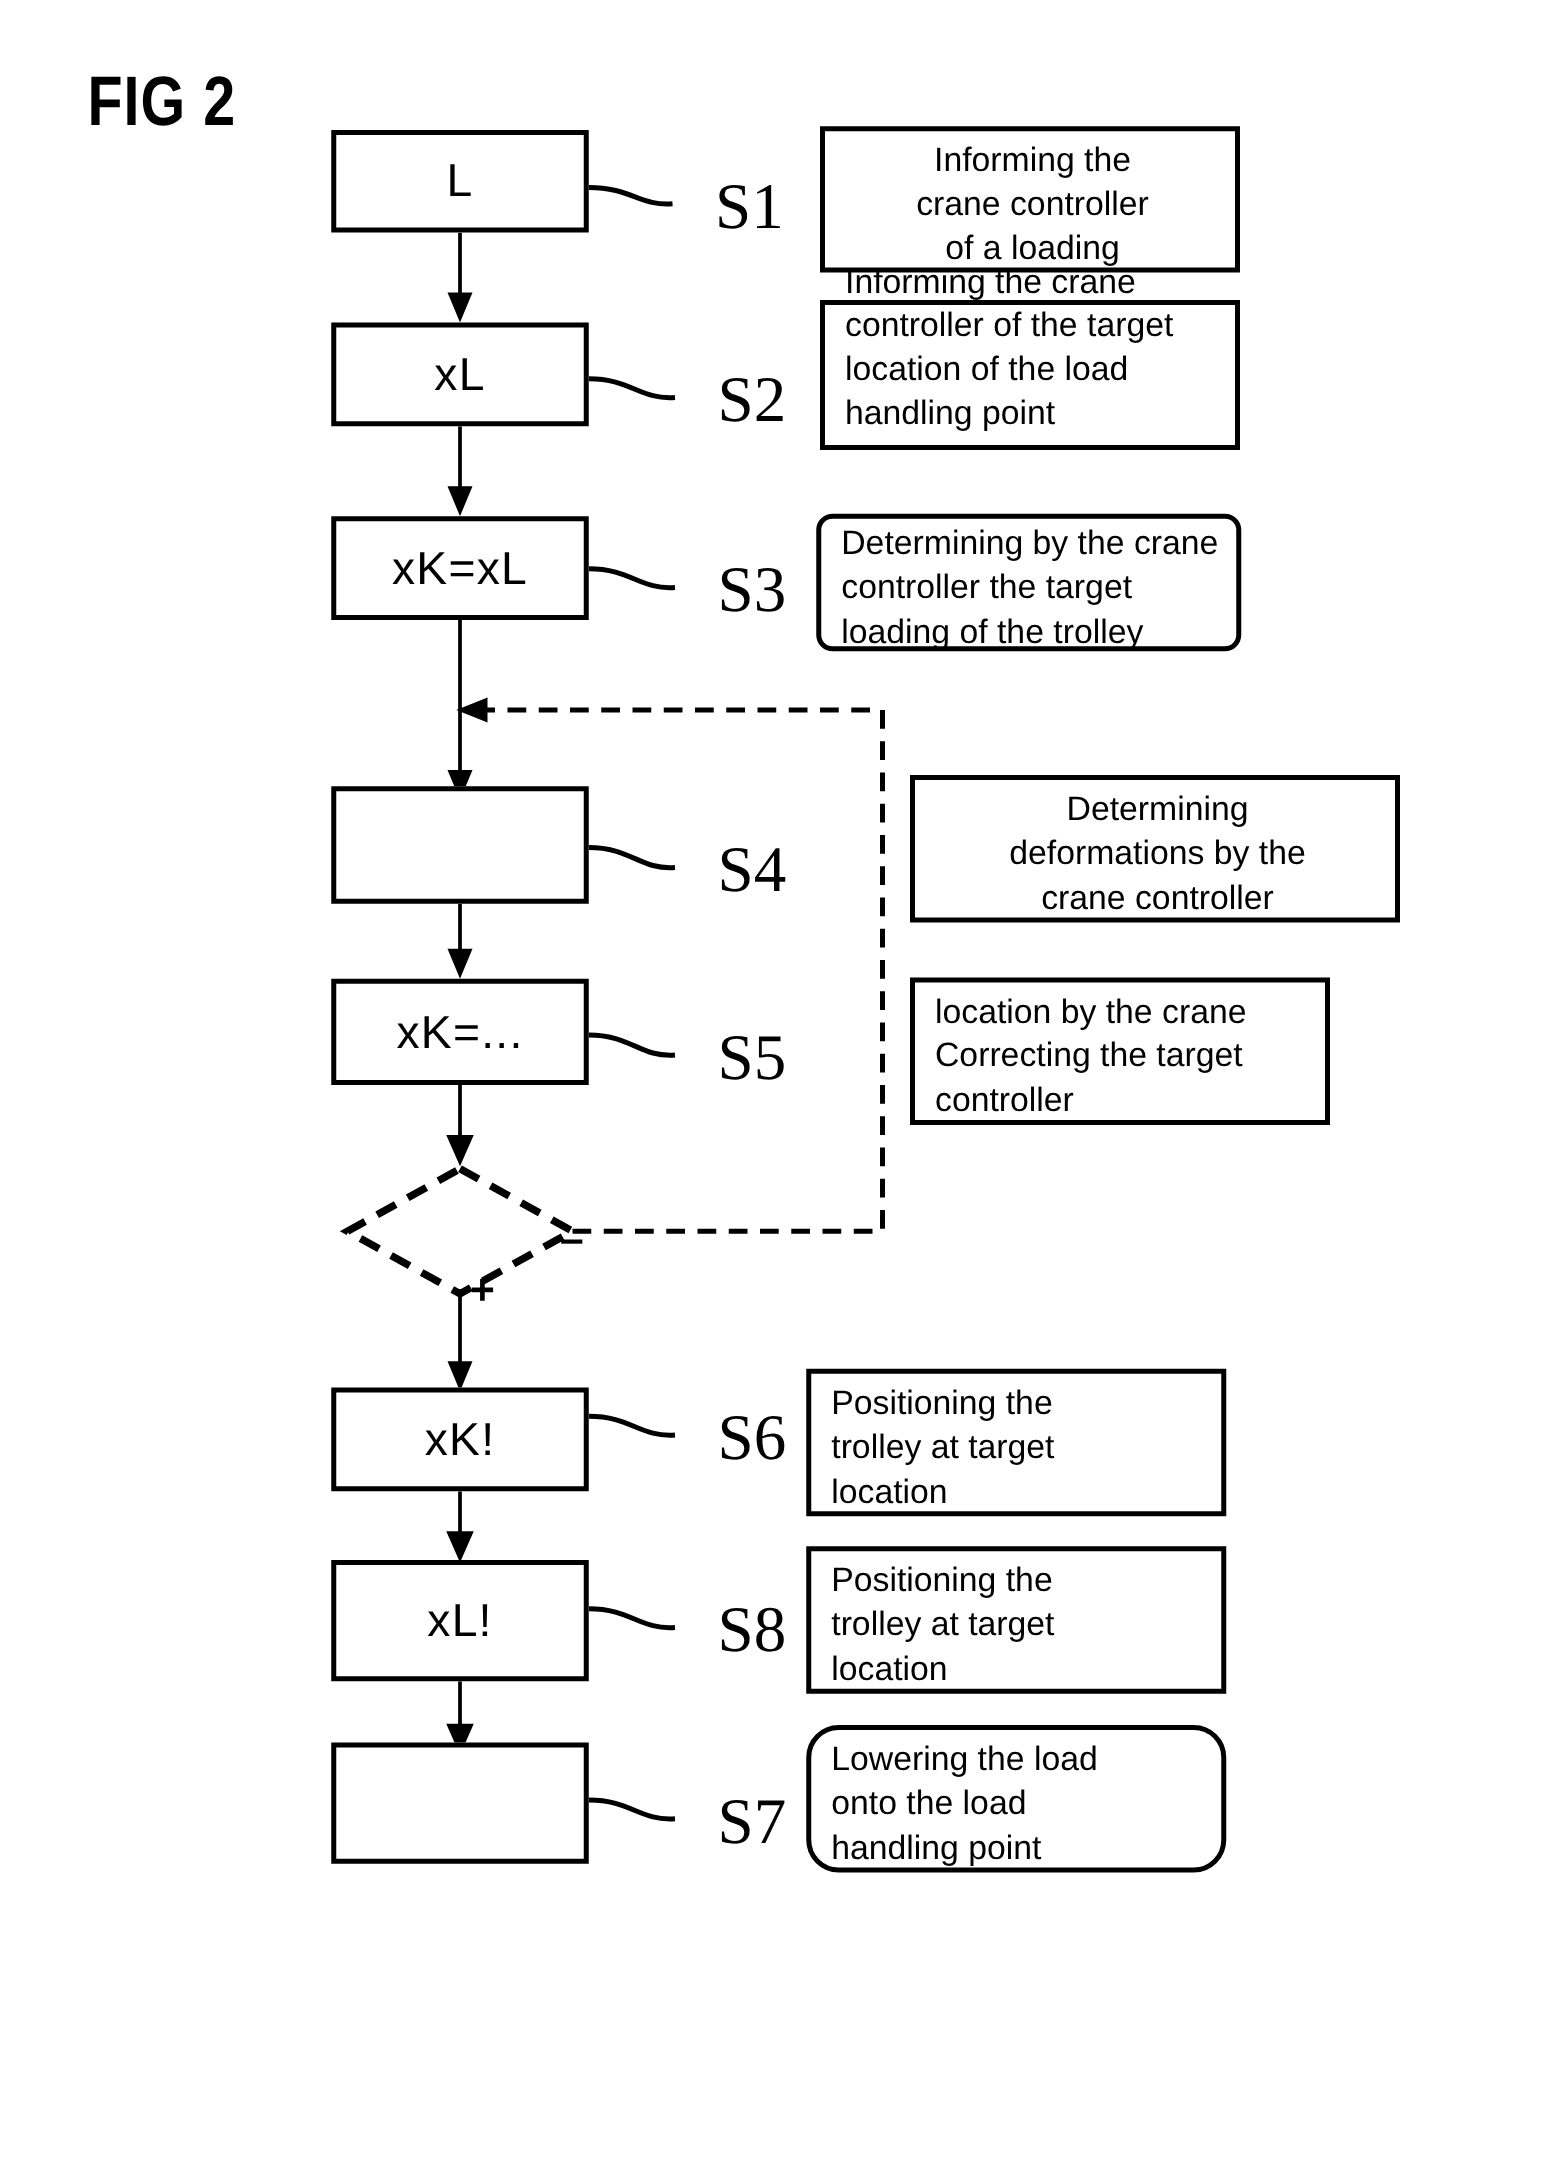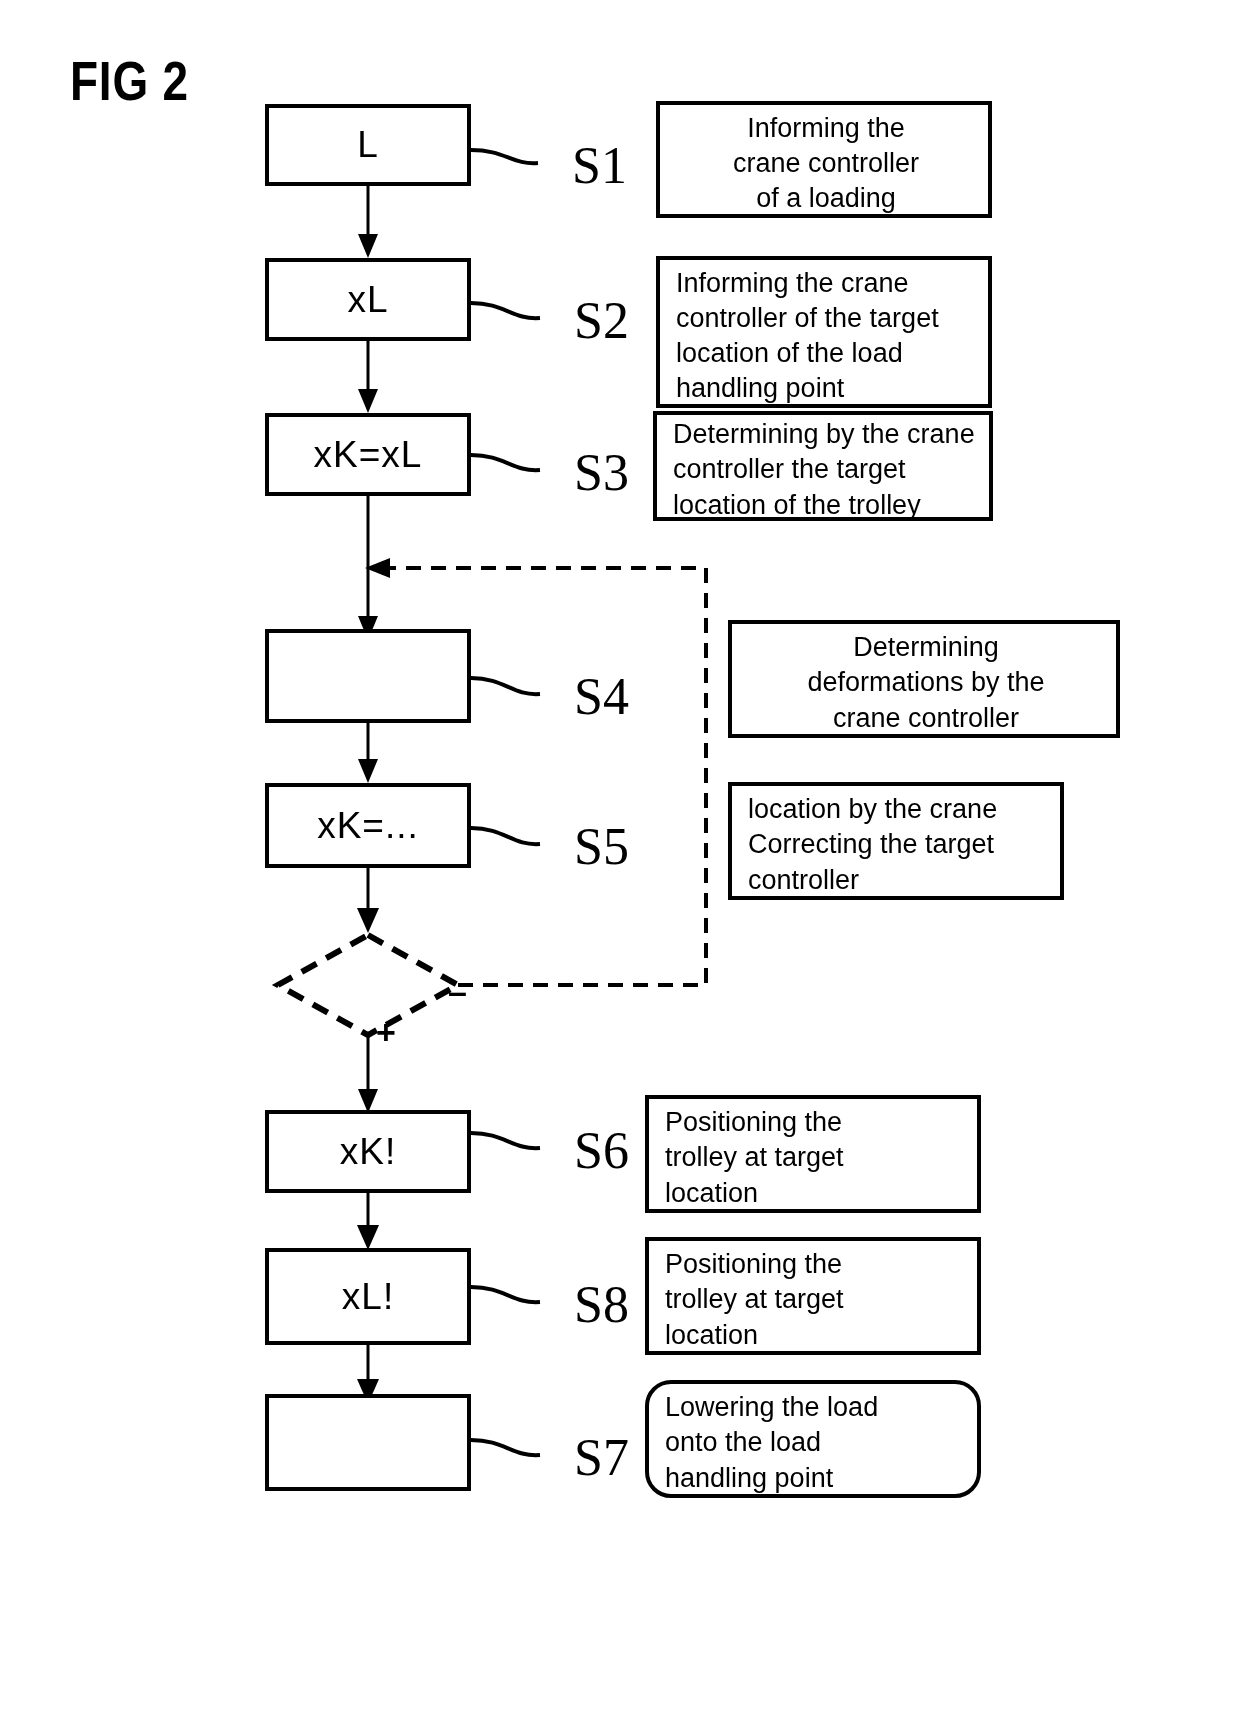--- a/index.html
+++ b/index.html
@@ -163,31 +163,31 @@
 
   <div class="branchsign" style="left:376px;top:1013px;">+</div>
   <div class="branchsign" style="left:448px;top:972px;">–</div>
 
   <div class="dbox center centerbox" style="left:656px;top:101px;width:336px;height:117px;">
     <div>Informing the</div>
     <div>crane controller</div>
     <div>of a loading</div>
   </div>
 
-  <div class="dbox" style="left:656px;top:256px;width:336px;height:152px;">
+  <div class="dbox" style="left:656px;top:240px;width:336px;height:120px;justify-content:flex-end;">
     <div>Informing the crane</div>
     <div>controller of the target</div>
     <div>location of the load</div>
     <div>handling point</div>
   </div>
 
-  <div class="dbox" style="left:653px;top:411px;width:340px;height:110px;">
+  <div class="dbox" style="left:653px;top:411px;width:340px;height:110px;border-radius:13px;">
     <div>Determining by the crane</div>
     <div>controller the target</div>
-    <div>location of the trolley</div>
+    <div>loading of the trolley</div>
   </div>
 
   <div class="dbox center centerbox" style="left:728px;top:620px;width:392px;height:118px;">
     <div>Determining</div>
     <div>deformations by the</div>
     <div>crane controller</div>
   </div>
 
   <div class="dbox" style="left:728px;top:782px;width:336px;height:118px;">
     <div>location by the crane</div>

